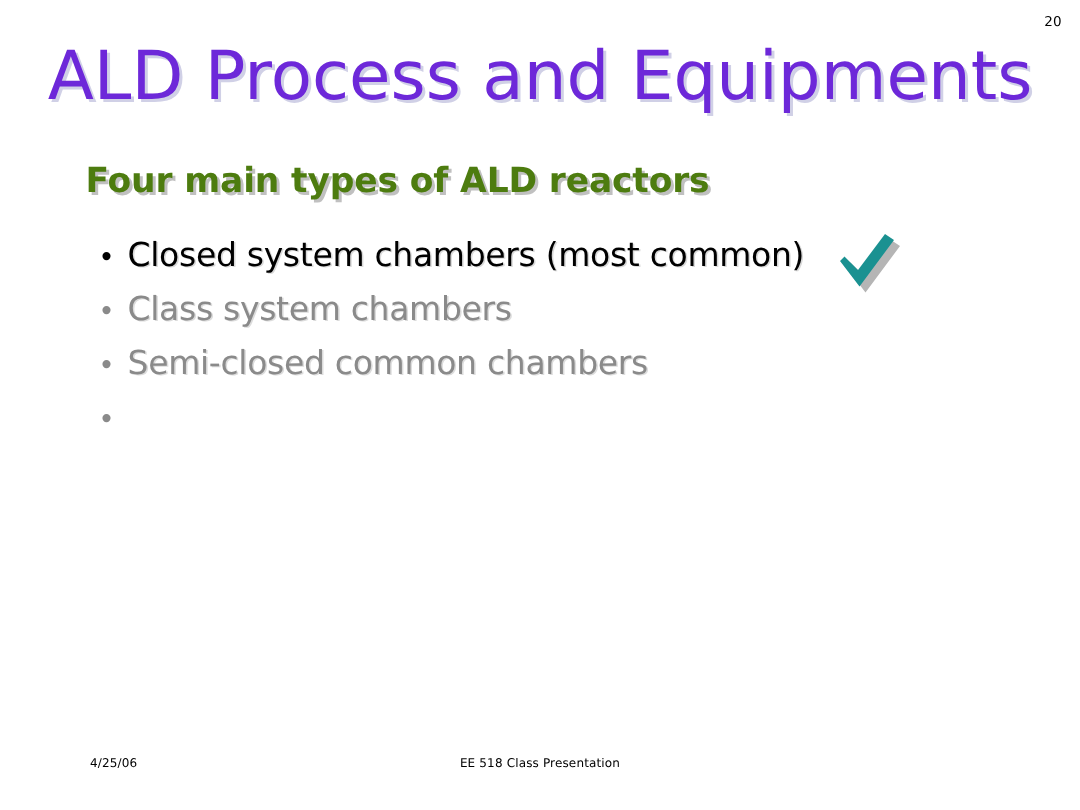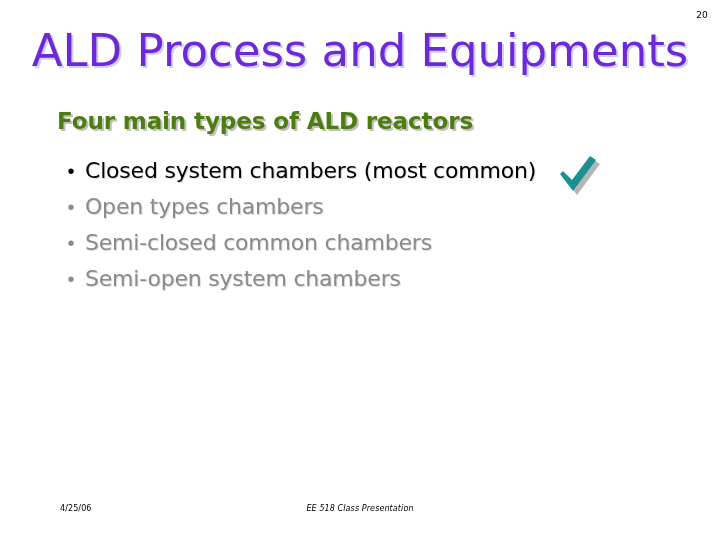--- a/index.html
+++ b/index.html
@@ -147,21 +147,20 @@
     letter-spacing: 0.1px;
   }
   .footer-center {
     position: absolute;
     left: 0;
     right: 0;
     top: 0;
     text-align: center;
     line-height: 14px;
     letter-spacing: 0.1px;
-    font-style: italic;
   }
 </style>
 </head>
 <body>
 
 <div class="slide">
 
   <div class="page-number">20</div>
 
   <div class="title">ALD Process and Equipments</div>
@@ -178,31 +177,30 @@
         <span class="checkmark-wrap">
           <svg width="52" height="48" viewBox="0 0 52 48" aria-hidden="true">
             <path d="M10 23 L13 20 L22 29 L40 5 L46 9 L23 40 Z" fill="#b5b5b5" transform="translate(4,4)"></path>
             <path d="M10 23 L13 20 L22 29 L40 5 L46 9 L23 40 Z" fill="#1a9191"></path>
           </svg>
         </span>
       </li>
 
       <li class="bullet-row state-dimmed">
         <span class="bullet-marker">•</span>
-        <span class="bullet-text">Open types chambers</span>
+        <span class="bullet-text">Class system chambers</span>
       </li>
 
       <li class="bullet-row state-dimmed">
         <span class="bullet-marker">•</span>
         <span class="bullet-text">Semi-closed common chambers</span>
       </li>
 
       <li class="bullet-row state-dimmed">
         <span class="bullet-marker">•</span>
-        <span class="bullet-text">Semi-open system chambers</span>
       </li>
 
     </ul>
   </div>
 
   <div class="footer">
     <span class="footer-date">4/25/06</span>
     <span class="footer-center">EE 518 Class Presentation</span>
   </div>
 

